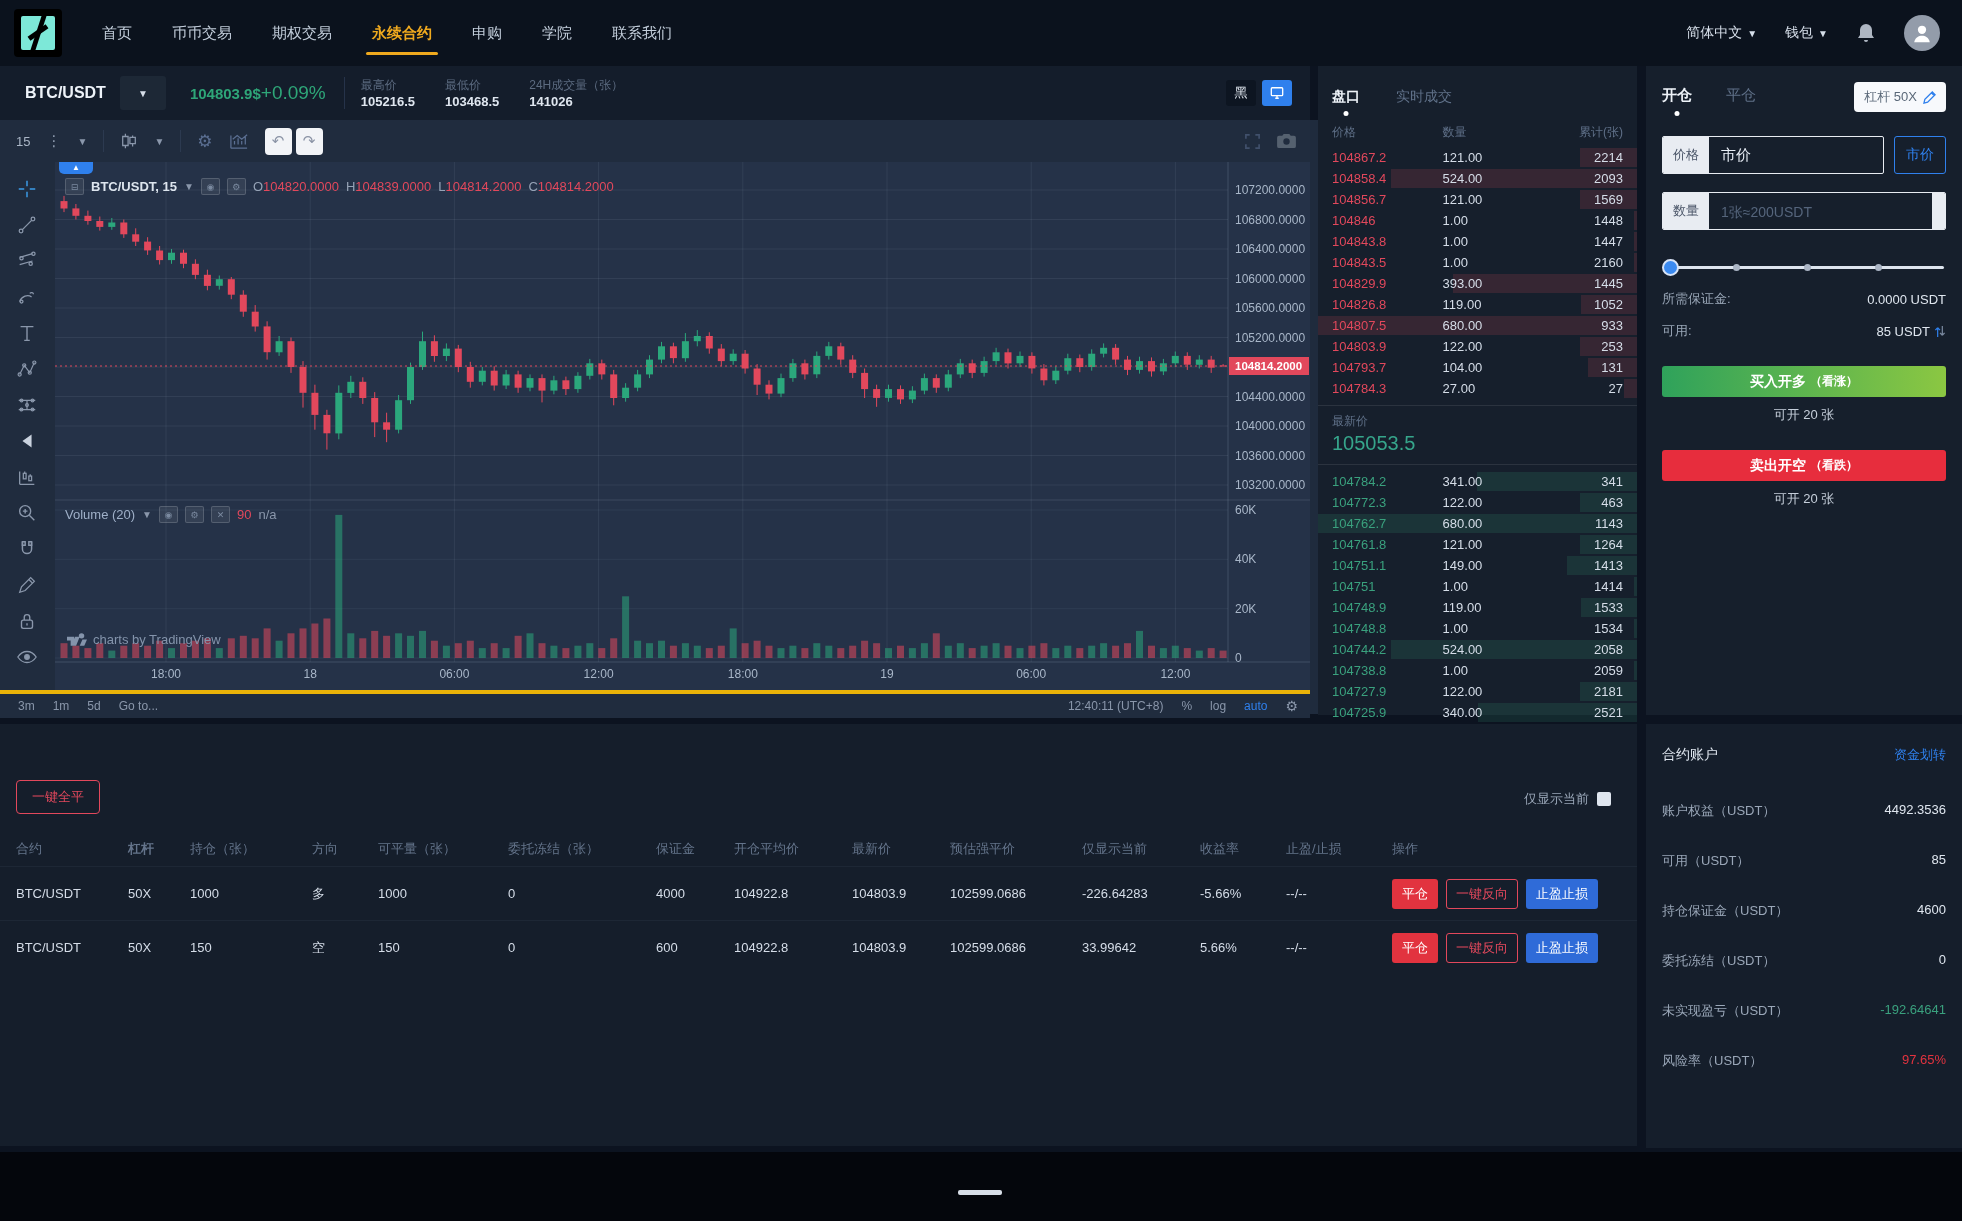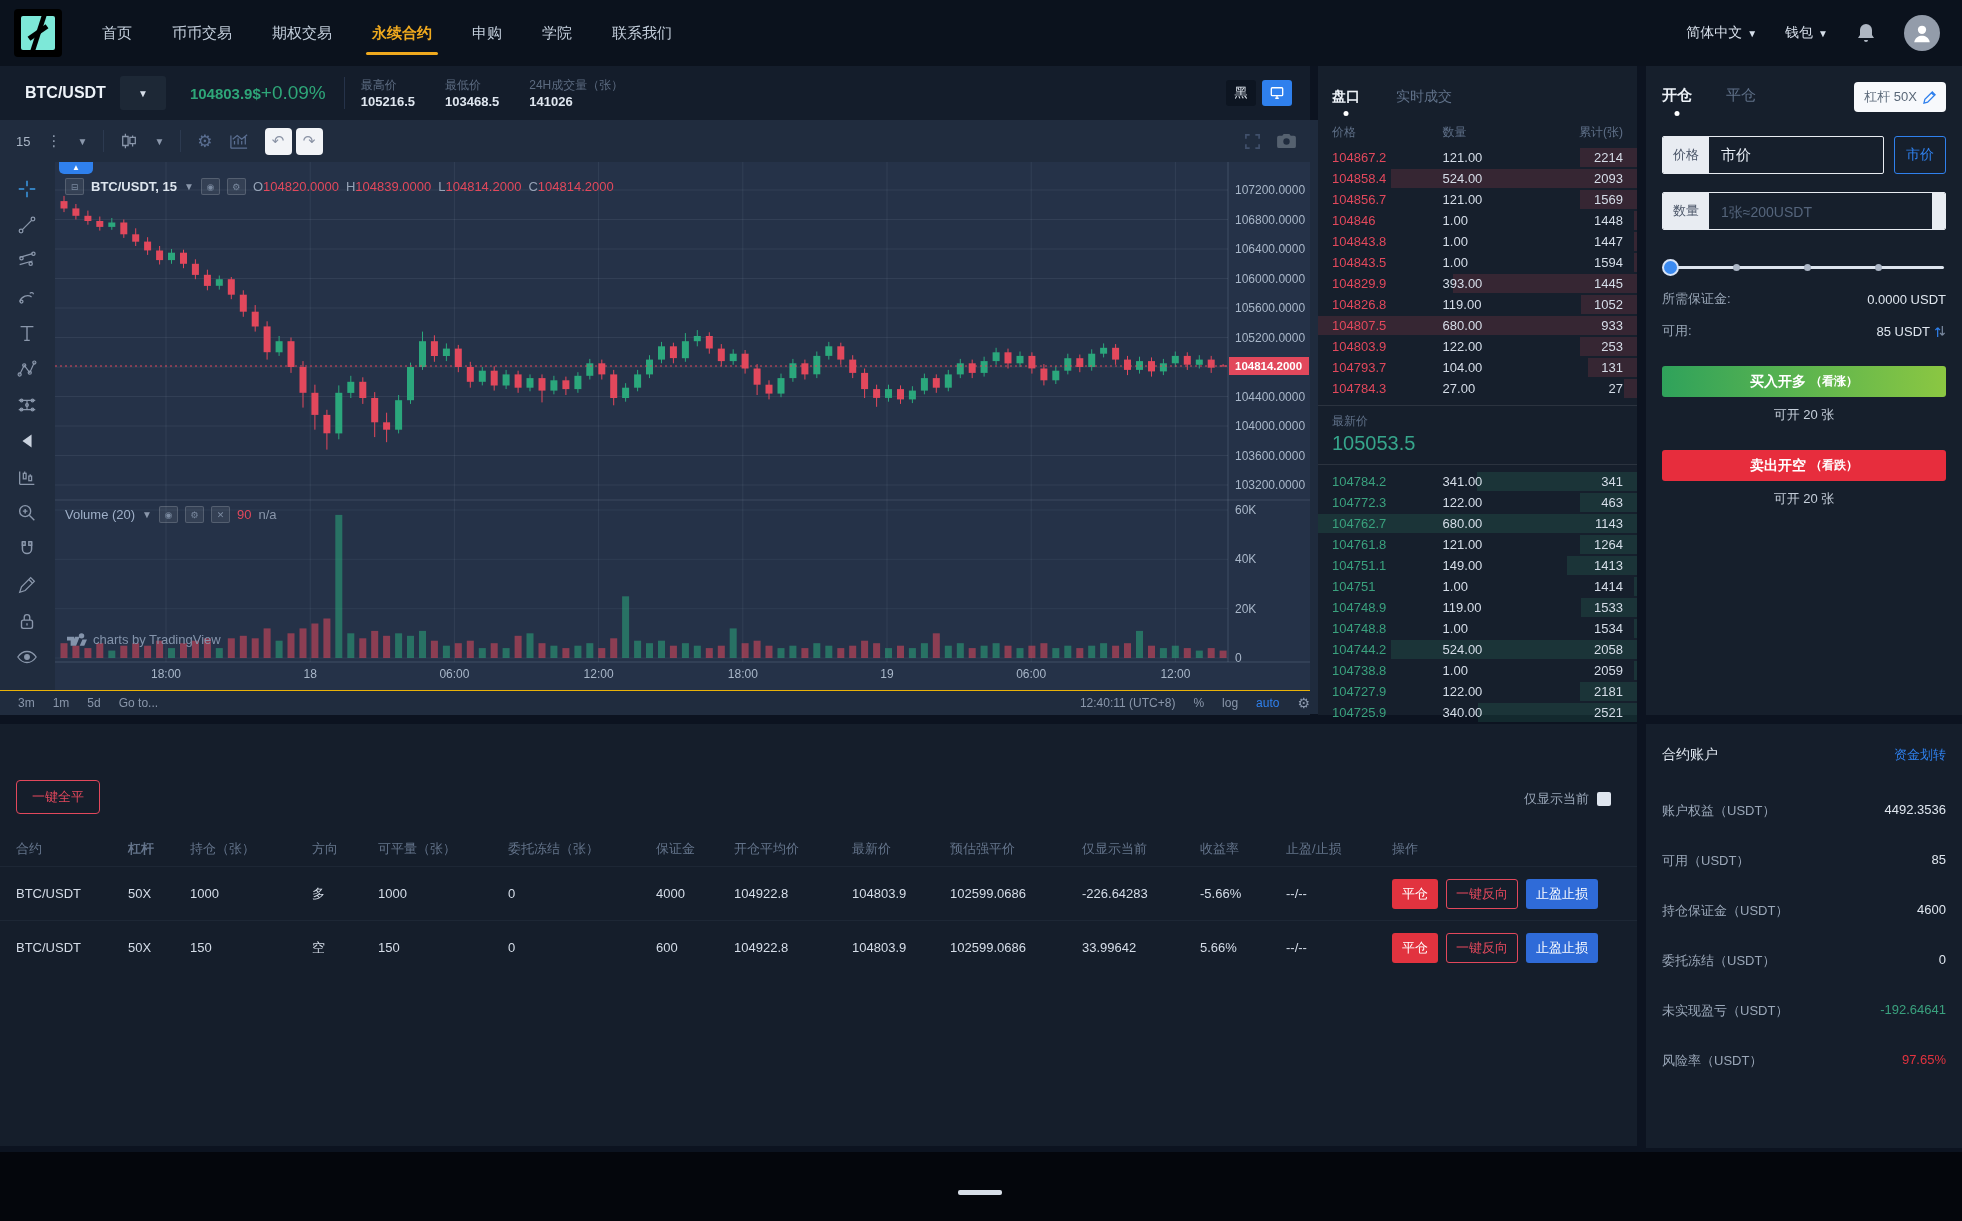--- a/index.html
+++ b/index.html
@@ -49,23 +49,23 @@
   .blue-tab{position:absolute;left:4px;top:0;width:34px;height:12px;background:#2f80ed;border-radius:0 0 5px 5px;color:#fff;font-size:8px;text-align:center;line-height:11px;cursor:pointer;}
   .legend{position:absolute;left:10px;top:16px;display:flex;align-items:center;gap:7px;font-size:13px;color:#cfd8e3;}
   .legend .sym{font-weight:bold;color:#dde5ee;}
   .mini-box{width:17px;height:15px;background:rgba(255,255,255,.07);border:1px solid rgba(255,255,255,.16);border-radius:2px;color:#7b8aa0;font-size:9px;display:inline-flex;align-items:center;justify-content:center;}
   .ohlc-lb{color:#96a3b6;}
   .ohlc-v{color:#e2485c;}
   .vol-legend{position:absolute;left:10px;top:344px;display:flex;align-items:center;gap:7px;font-size:13px;color:#9fb0c8;}
   .vol-ma{color:#e2485c;}
   .vol-na{color:#8a97ab;}
   .tv-credit{position:absolute;left:12px;top:470px;display:flex;align-items:center;gap:6px;color:#8494ab;font-size:13px;}
-  .chart-bottom{position:absolute;left:0;top:570px;width:1310px;height:24px;background:#202c3e;border-top:1px solid #eab308;display:flex;align-items:center;font-size:12px;color:#8a97ab;}
+  .chart-bottom{position:absolute;left:0;top:570px;width:1310px;height:24px;background:#202c3e;border-top:4px solid #eab308;display:flex;align-items:center;font-size:12px;color:#8a97ab;}
   .cb-item{margin-left:18px;cursor:pointer;}
-  .cb-right{margin-left:auto;display:flex;align-items:center;gap:18px;}
+  .cb-right{margin-left:auto;display:flex;align-items:center;gap:18px;margin-right:12px;}
   .cb-auto{color:#2f80ed;}
   
   .orderbook{left:1318px;top:66px;width:319px;height:649px;background:#161f2c;}
   .ob-tabs{display:flex;gap:36px;padding:22px 14px 0 14px;}
   .ob-tab{font-size:14px;color:#5f7088;cursor:pointer;position:relative;padding-bottom:12px;}
   .ob-tab.active{color:#eef3f9;font-weight:bold;}
   .tab-dot{position:absolute;left:50%;transform:translateX(-50%);bottom:2px;width:5px;height:5px;border-radius:50%;background:#fff;}
   .ob-head{display:flex;padding:6px 14px;color:#5f7088;font-size:12px;}
   .ob-row{display:flex;padding:0 14px;height:21px;line-height:21px;font-size:13px;position:relative;cursor:pointer;}
   .ob-depth{position:absolute;right:0;top:1px;bottom:1px;}
@@ -776,21 +776,21 @@
       <div class="ob-row ask">
         <div class="ob-depth" style="width:1.0%"></div>
         <span class="c1">104843.8</span>
         <span class="c2">1.00</span>
         <span class="c3">1447</span>
       </div>
       <div class="ob-row ask">
         <div class="ob-depth" style="width:1.0%"></div>
         <span class="c1">104843.5</span>
         <span class="c2">1.00</span>
-        <span class="c3">1594</span>
+        <span class="c3">2160</span>
       </div>
       <div class="ob-row ask">
         <div class="ob-depth" style="width:57.8%"></div>
         <span class="c1">104829.9</span>
         <span class="c2">393.00</span>
         <span class="c3">1445</span>
       </div>
       <div class="ob-row ask">
         <div class="ob-depth" style="width:17.5%"></div>
         <span class="c1">104826.8</span>

